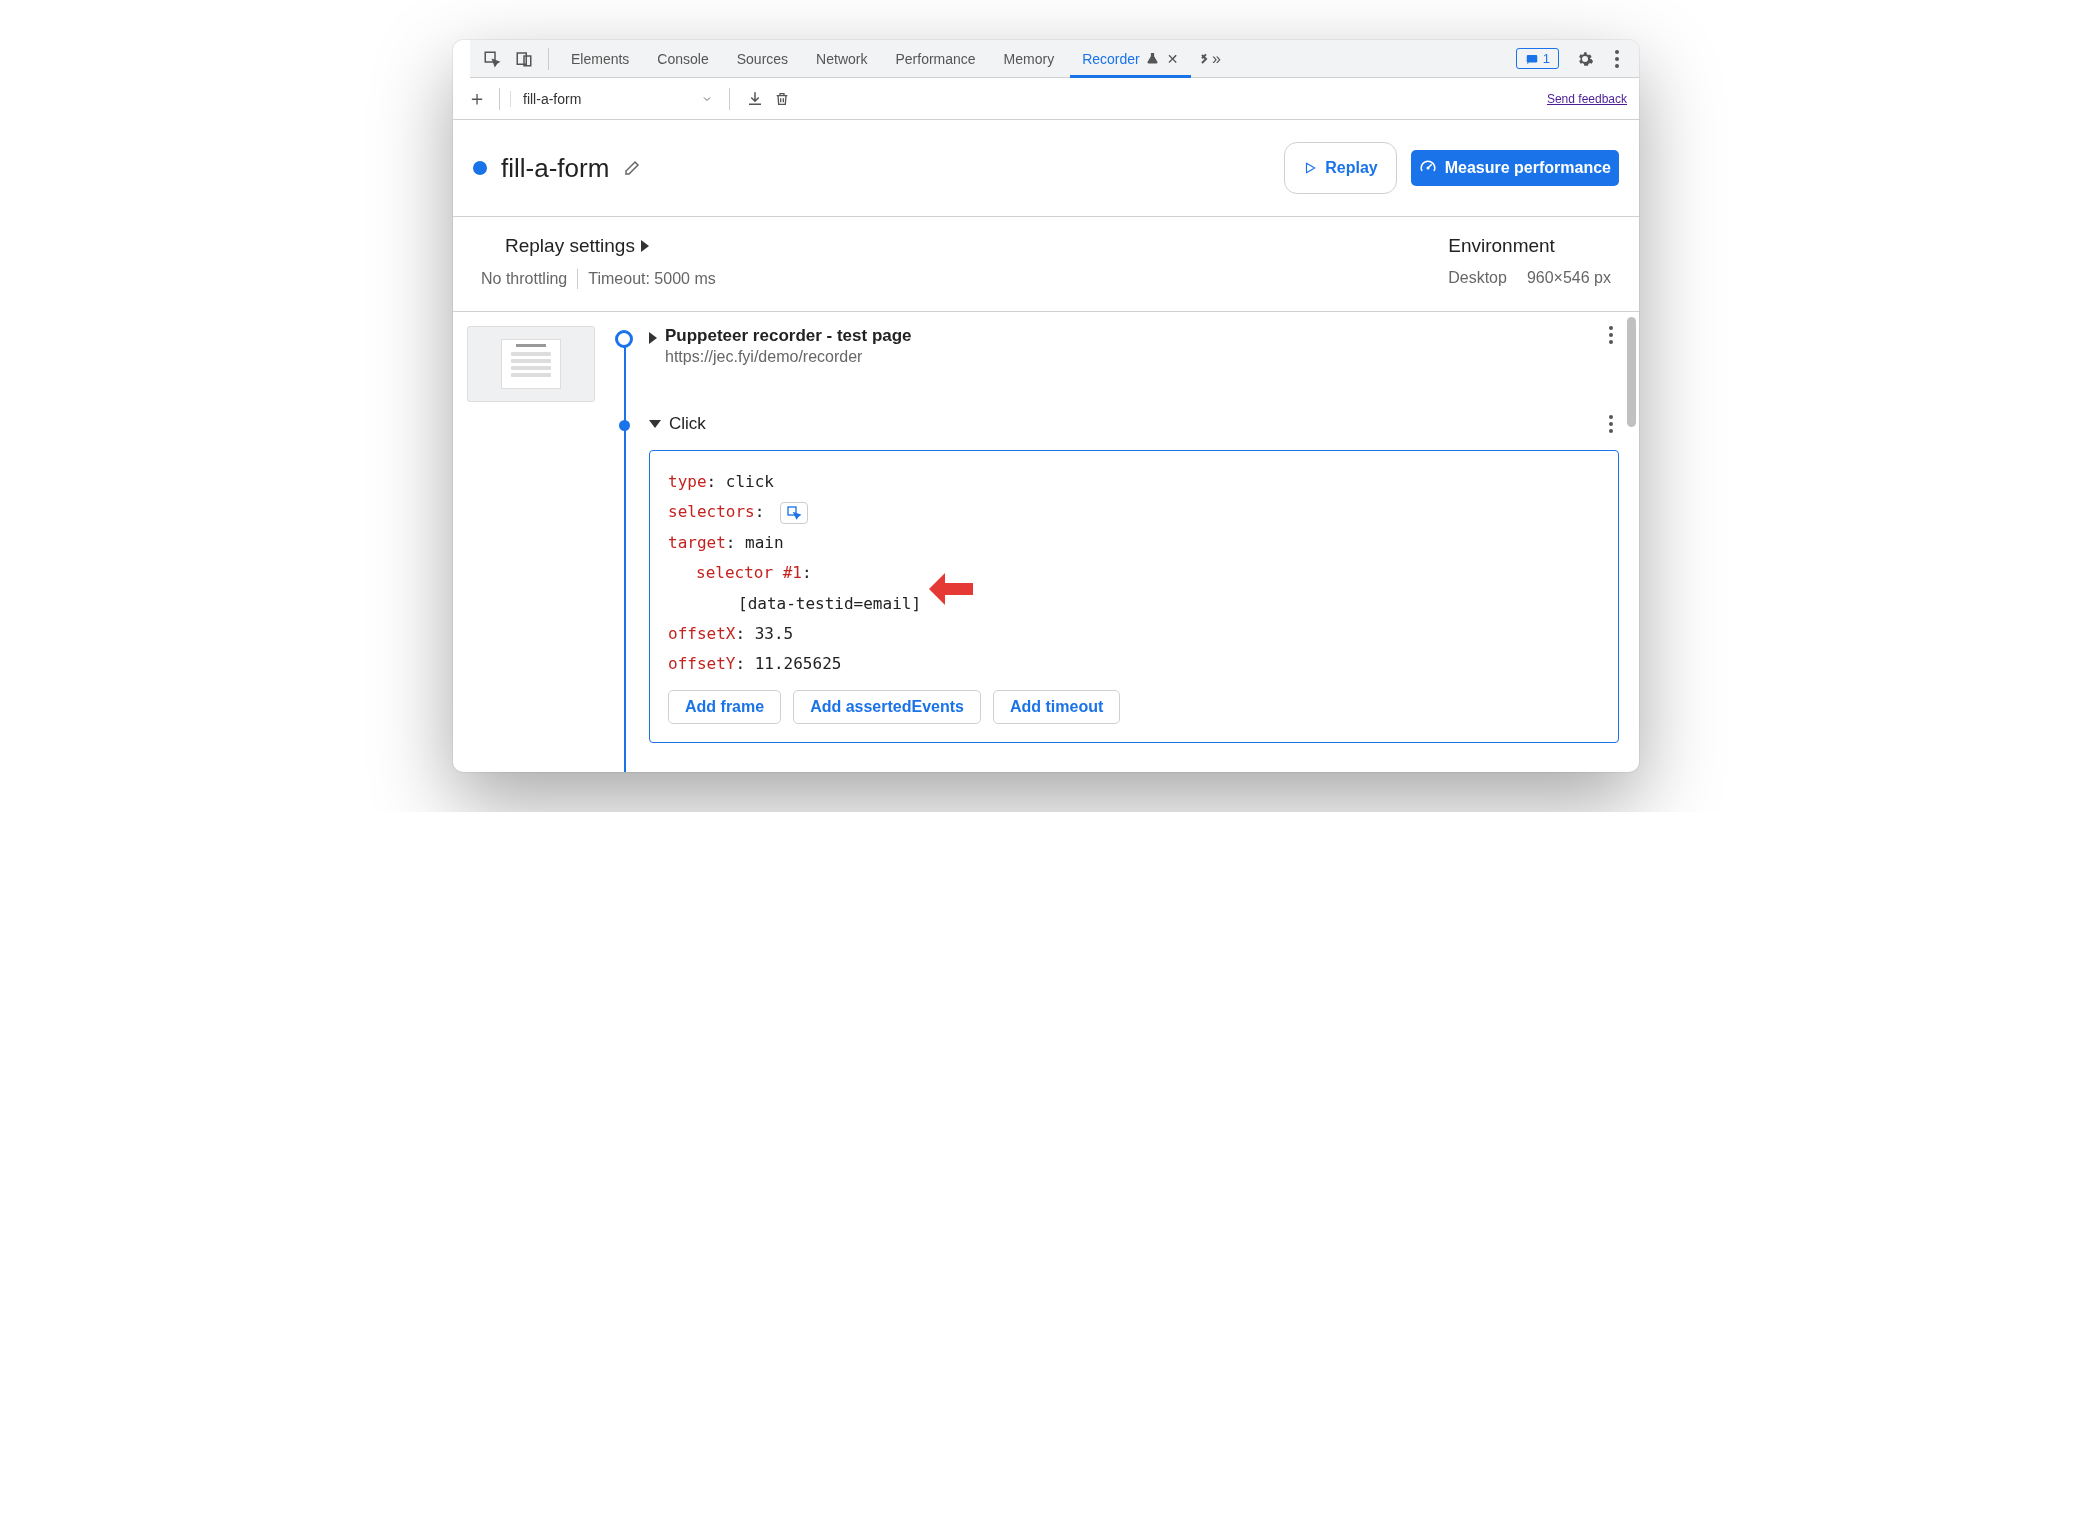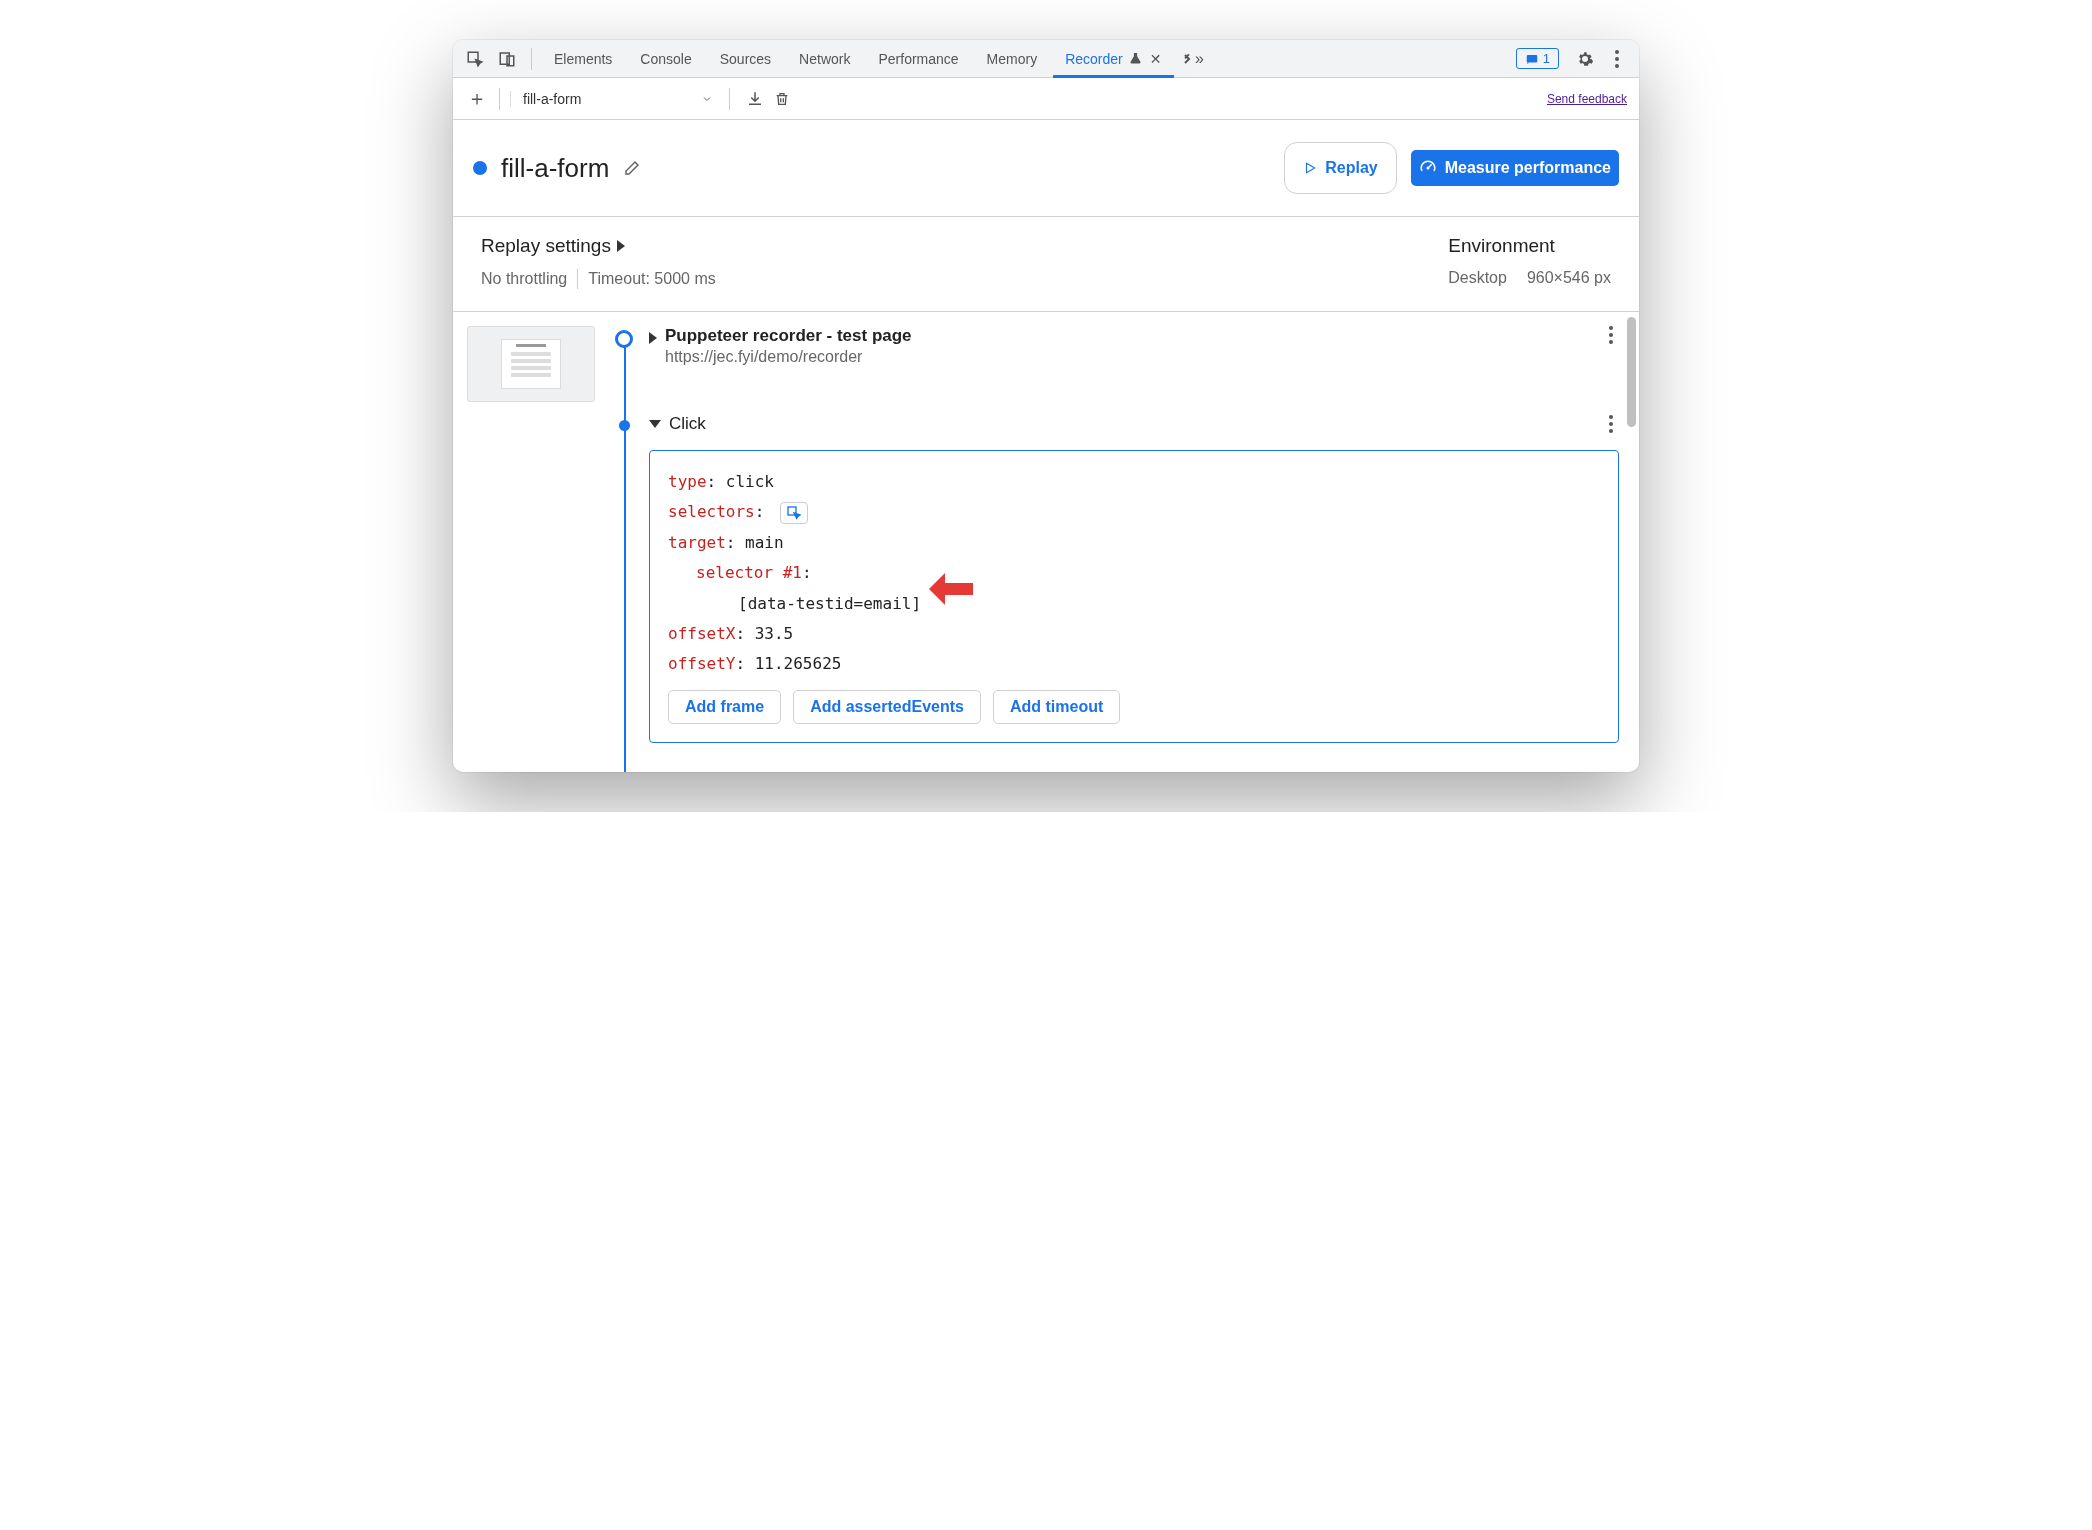--- a/index.html
+++ b/index.html
@@ -35,20 +35,21 @@
 .title-text { position: absolute; left: 0; right: 0; text-align: center; font-size: 14px; font-weight: 600; color: #333; pointer-events: none; }
 
 .tabbar {
   height: 38px;
   border-bottom: 1px solid #d0d0d0;
   display: flex;
   align-items: center;
   padding: 0 8px;
   gap: 4px;
   background: #f1f3f4;
+  margin-left: 17px;
 }
 .tabbar .icon-btn { width: 28px; height: 28px; display:flex; align-items:center; justify-content:center; color:#555; }
 .divider-v { width:1px; height:22px; background:#ccc; margin: 0 6px; }
 .tab { padding: 0 12px; height: 38px; display:flex; align-items:center; font-size:14px; color:#555; gap:6px; position:relative; cursor:pointer;}
 .tab.active { color:#1a73e8; }
 .tab.active::after { content:''; position:absolute; bottom:0; left:0; right:0; height:3px; background:#1a73e8; }
 .tab .close { font-size:14px; color:#555; margin-left:2px;}
 .spacer { flex:1; }
 .badge-btn { display:flex; align-items:center; gap:4px; border:1px solid #1a73e8; border-radius:3px; padding:2px 8px; color:#1a73e8; font-size:13px; }
 
@@ -88,21 +89,21 @@
   padding: 9px 8px; font-size:16px; font-weight:600;
   display:flex; align-items:center; gap:8px;
 }
 
 .settings-row {
   padding: 18px 28px 22px;
   border-bottom:1px solid #d0d0d0;
   display:flex; align-items:flex-start; justify-content:space-between;
 }
 .settings-left { display:flex; flex-direction:column; gap:12px;}
-.settings-title { font-size:19px; color:#222; display:flex; align-items:center; gap:6px;}
+.settings-title { font-size:19px; color:#222; display:flex; align-items:center; gap:6px;margin-left:24px;}
 .settings-sub { font-size:16px; color:#666; display:flex; gap:10px; align-items:center;}
 .settings-sub .sep { width:1px; height:20px; background:#ccc;}
 .env-right { text-align:left; }
 .env-title { font-size:19px; color:#222; margin-bottom:12px;}
 .env-sub { font-size:16px; color:#666; display:flex; gap:10px; align-items:center;}
 
 .content {
   display:flex;
   padding: 14px 0 0 14px;
   position:relative;

